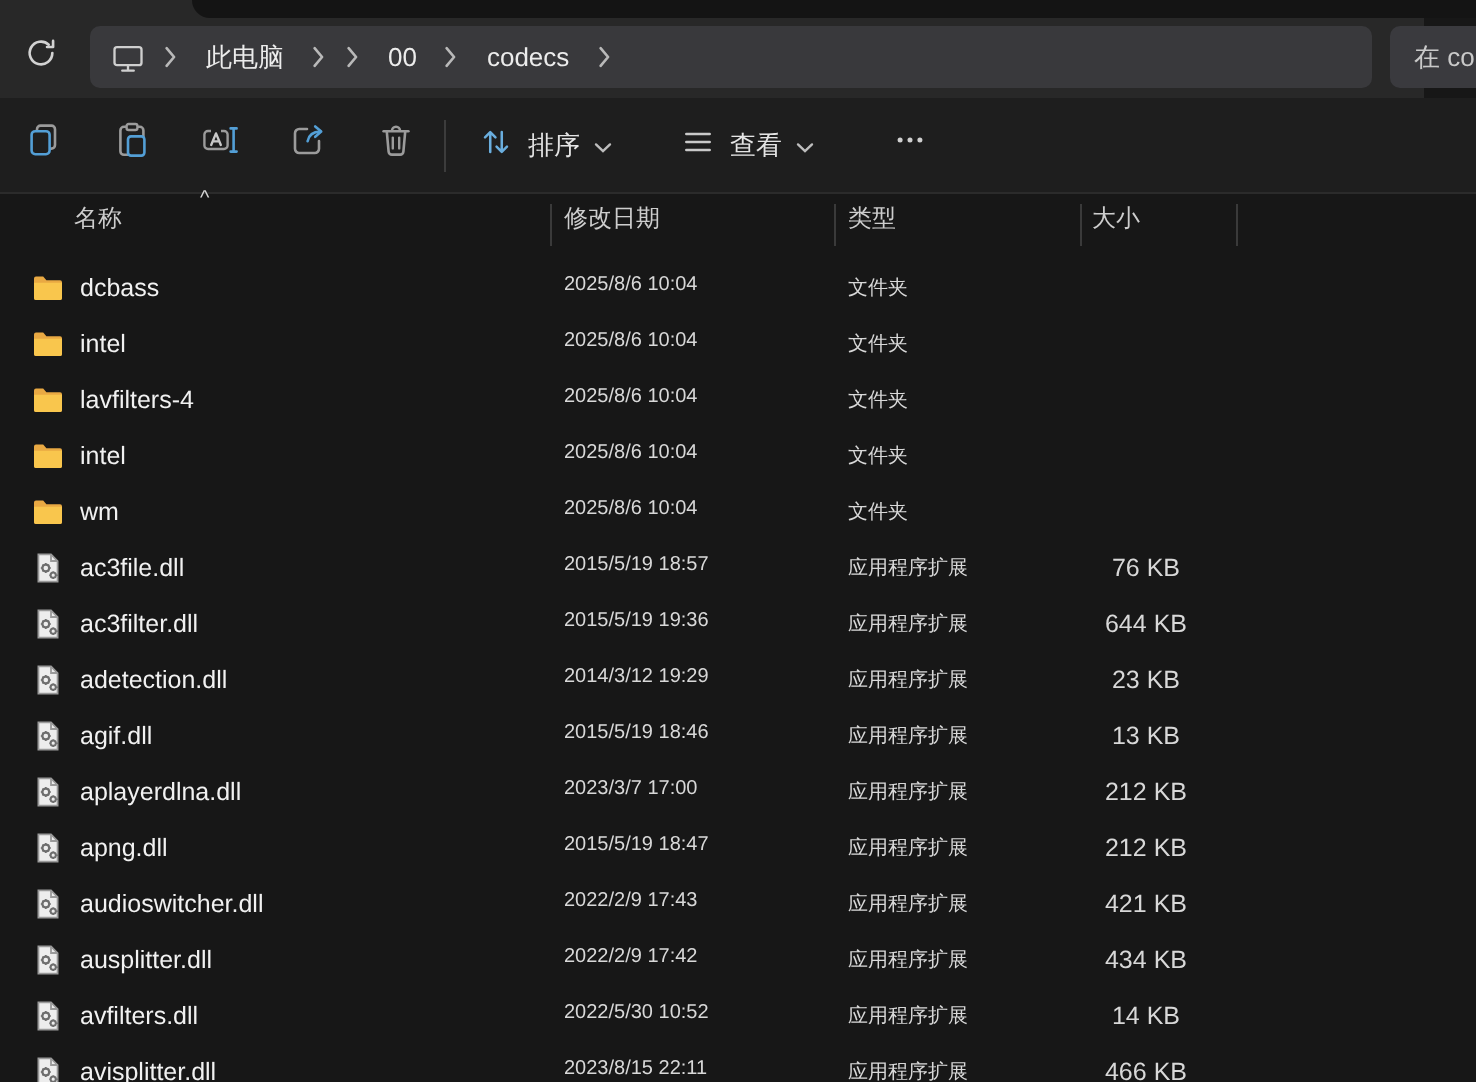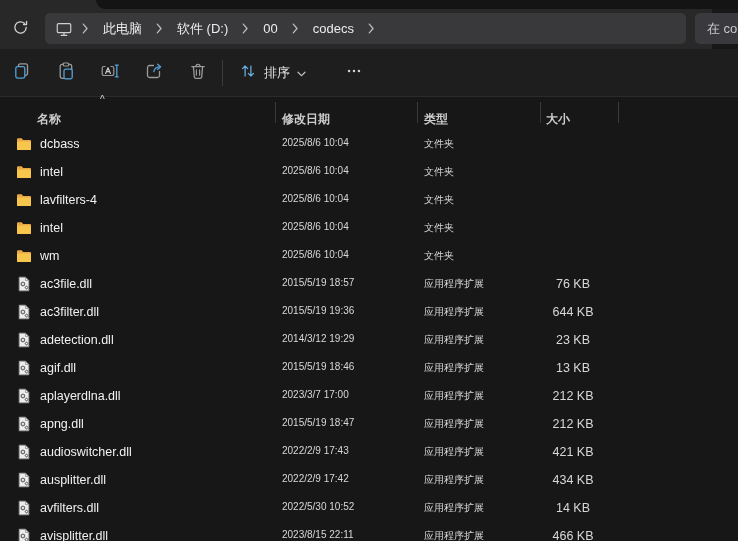--- a/index.html
+++ b/index.html
@@ -23,21 +23,21 @@
   
   .toolbar { position:absolute; top:49px; left:0; width:738px; height:48px; background:#1e1e1e; border-bottom:1px solid #2b2b2b; display:flex; align-items:center; }
   .tb-btn { width:44px; height:34px; display:flex; align-items:center; justify-content:center; border-radius:4px; cursor:pointer; flex:0 0 auto; }
   .tb-sep { width:1px; height:26px; background:#3c3c3c; margin:0 6px 0 2px; flex:0 0 auto; }
   .tb-group { display:flex; align-items:center; gap:6px; padding:6px 10px; border-radius:4px; cursor:pointer; font-size:13px; color:#e4e4e4; flex:0 0 auto; }
   .tb-group .glabel { margin:17px 1px; }
 
   
   .main { position:absolute; top:97px; left:0; width:738px; height:444px; background:#171717; }
   .headerrow { position:relative; height:33px; font-size:12px; color:#cdcdcd; }
-  .hcell { position:absolute; top:14px; cursor:pointer;font-weight:bold; }
+  .hcell { position:absolute; top:4px; cursor:pointer; }
   .hc-name { left:37px; } .hc-date { left:282px; } .hc-type { left:424px; } .hc-size { left:546px; }
   .hdiv { position:absolute; top:5px; width:1px; height:21px; background:#3a3a3a; }
   .sort-caret { position:absolute; left:100px; top:-3px; font-size:10px; color:#d6d6d6; letter-spacing:0; }
 
   .rows { position:absolute; top:33px; left:0; right:0; }
   .row { position:relative; height:28px; cursor:default;padding-left:48px; }
   .cicon { position:absolute; left:16px; top:6px; width:16px; height:16px; }
   .cname { position:absolute; left:40px; top:7px; font-size:12.5px; color:#f1f1f1; white-space:nowrap; }
   .cdate { position:absolute; left:282px; top:7px; font-size:10px; color:#d8d8d8; white-space:nowrap; }
   .ctype { position:absolute; left:424px; top:7px; font-size:10px; color:#d8d8d8; white-space:nowrap; }
@@ -73,21 +73,20 @@
           <svg width="9" height="11" viewBox="0 0 8 10" fill="none">
             <path d="M2 1l3.4 4L2 9" stroke="#b9b9b9" stroke-width="1.2" stroke-linecap="round" stroke-linejoin="round"></path>
           </svg>
         </span>
         <span class="crumb-item">此电脑</span>
         <span class="crumb-chev">
           <svg width="9" height="11" viewBox="0 0 8 10" fill="none">
             <path d="M2 1l3.4 4L2 9" stroke="#b9b9b9" stroke-width="1.2" stroke-linecap="round" stroke-linejoin="round"></path>
           </svg>
         </span>
-        <span class="crumb-item">软件 (D:)</span>
         <span class="crumb-chev">
           <svg width="9" height="11" viewBox="0 0 8 10" fill="none">
             <path d="M2 1l3.4 4L2 9" stroke="#b9b9b9" stroke-width="1.2" stroke-linecap="round" stroke-linejoin="round"></path>
           </svg>
         </span>
         <span class="crumb-item">00</span>
         <span class="crumb-chev">
           <svg width="9" height="11" viewBox="0 0 8 10" fill="none">
             <path d="M2 1l3.4 4L2 9" stroke="#b9b9b9" stroke-width="1.2" stroke-linecap="round" stroke-linejoin="round"></path>
           </svg>
@@ -163,20 +162,33 @@
       </svg>
     </span>
     <span class="glabel">排序</span>
     <span>
       <svg width="9" height="6" viewBox="0 0 9 6" fill="none">
           <path d="M1 1.2l3.5 3.4L8 1.2" stroke="#bdbdbd" stroke-width="1.2" stroke-linecap="round"></path>
         </svg>
     </span>
   </div>
 
+  <div class="tb-group" style="margin-left:14px;">
+    <span>
+      <svg width="18" height="18" viewBox="0 0 20 20" fill="none">
+        <path d="M3.5 5.6h13M3.5 10h13M3.5 14.4h13" stroke="#c9c9c9" stroke-width="1.4" stroke-linecap="round"></path>
+      </svg>
+    </span>
+    <span class="glabel">查看</span>
+    <span>
+      <svg width="9" height="6" viewBox="0 0 9 6" fill="none">
+          <path d="M1 1.2l3.5 3.4L8 1.2" stroke="#bdbdbd" stroke-width="1.2" stroke-linecap="round"></path>
+        </svg>
+    </span>
+  </div>
 
   <div class="tb-btn" style="margin-left:16px;">
     <span>
       <svg width="18" height="18" viewBox="0 0 20 20" fill="none">
         <circle cx="4.5" cy="10" r="1.4" fill="#d0d0d0"></circle>
           <circle cx="10" cy="10" r="1.4" fill="#d0d0d0"></circle>
           <circle cx="15.5" cy="10" r="1.4" fill="#d0d0d0"></circle>
       </svg>
     </span>
   </div>

